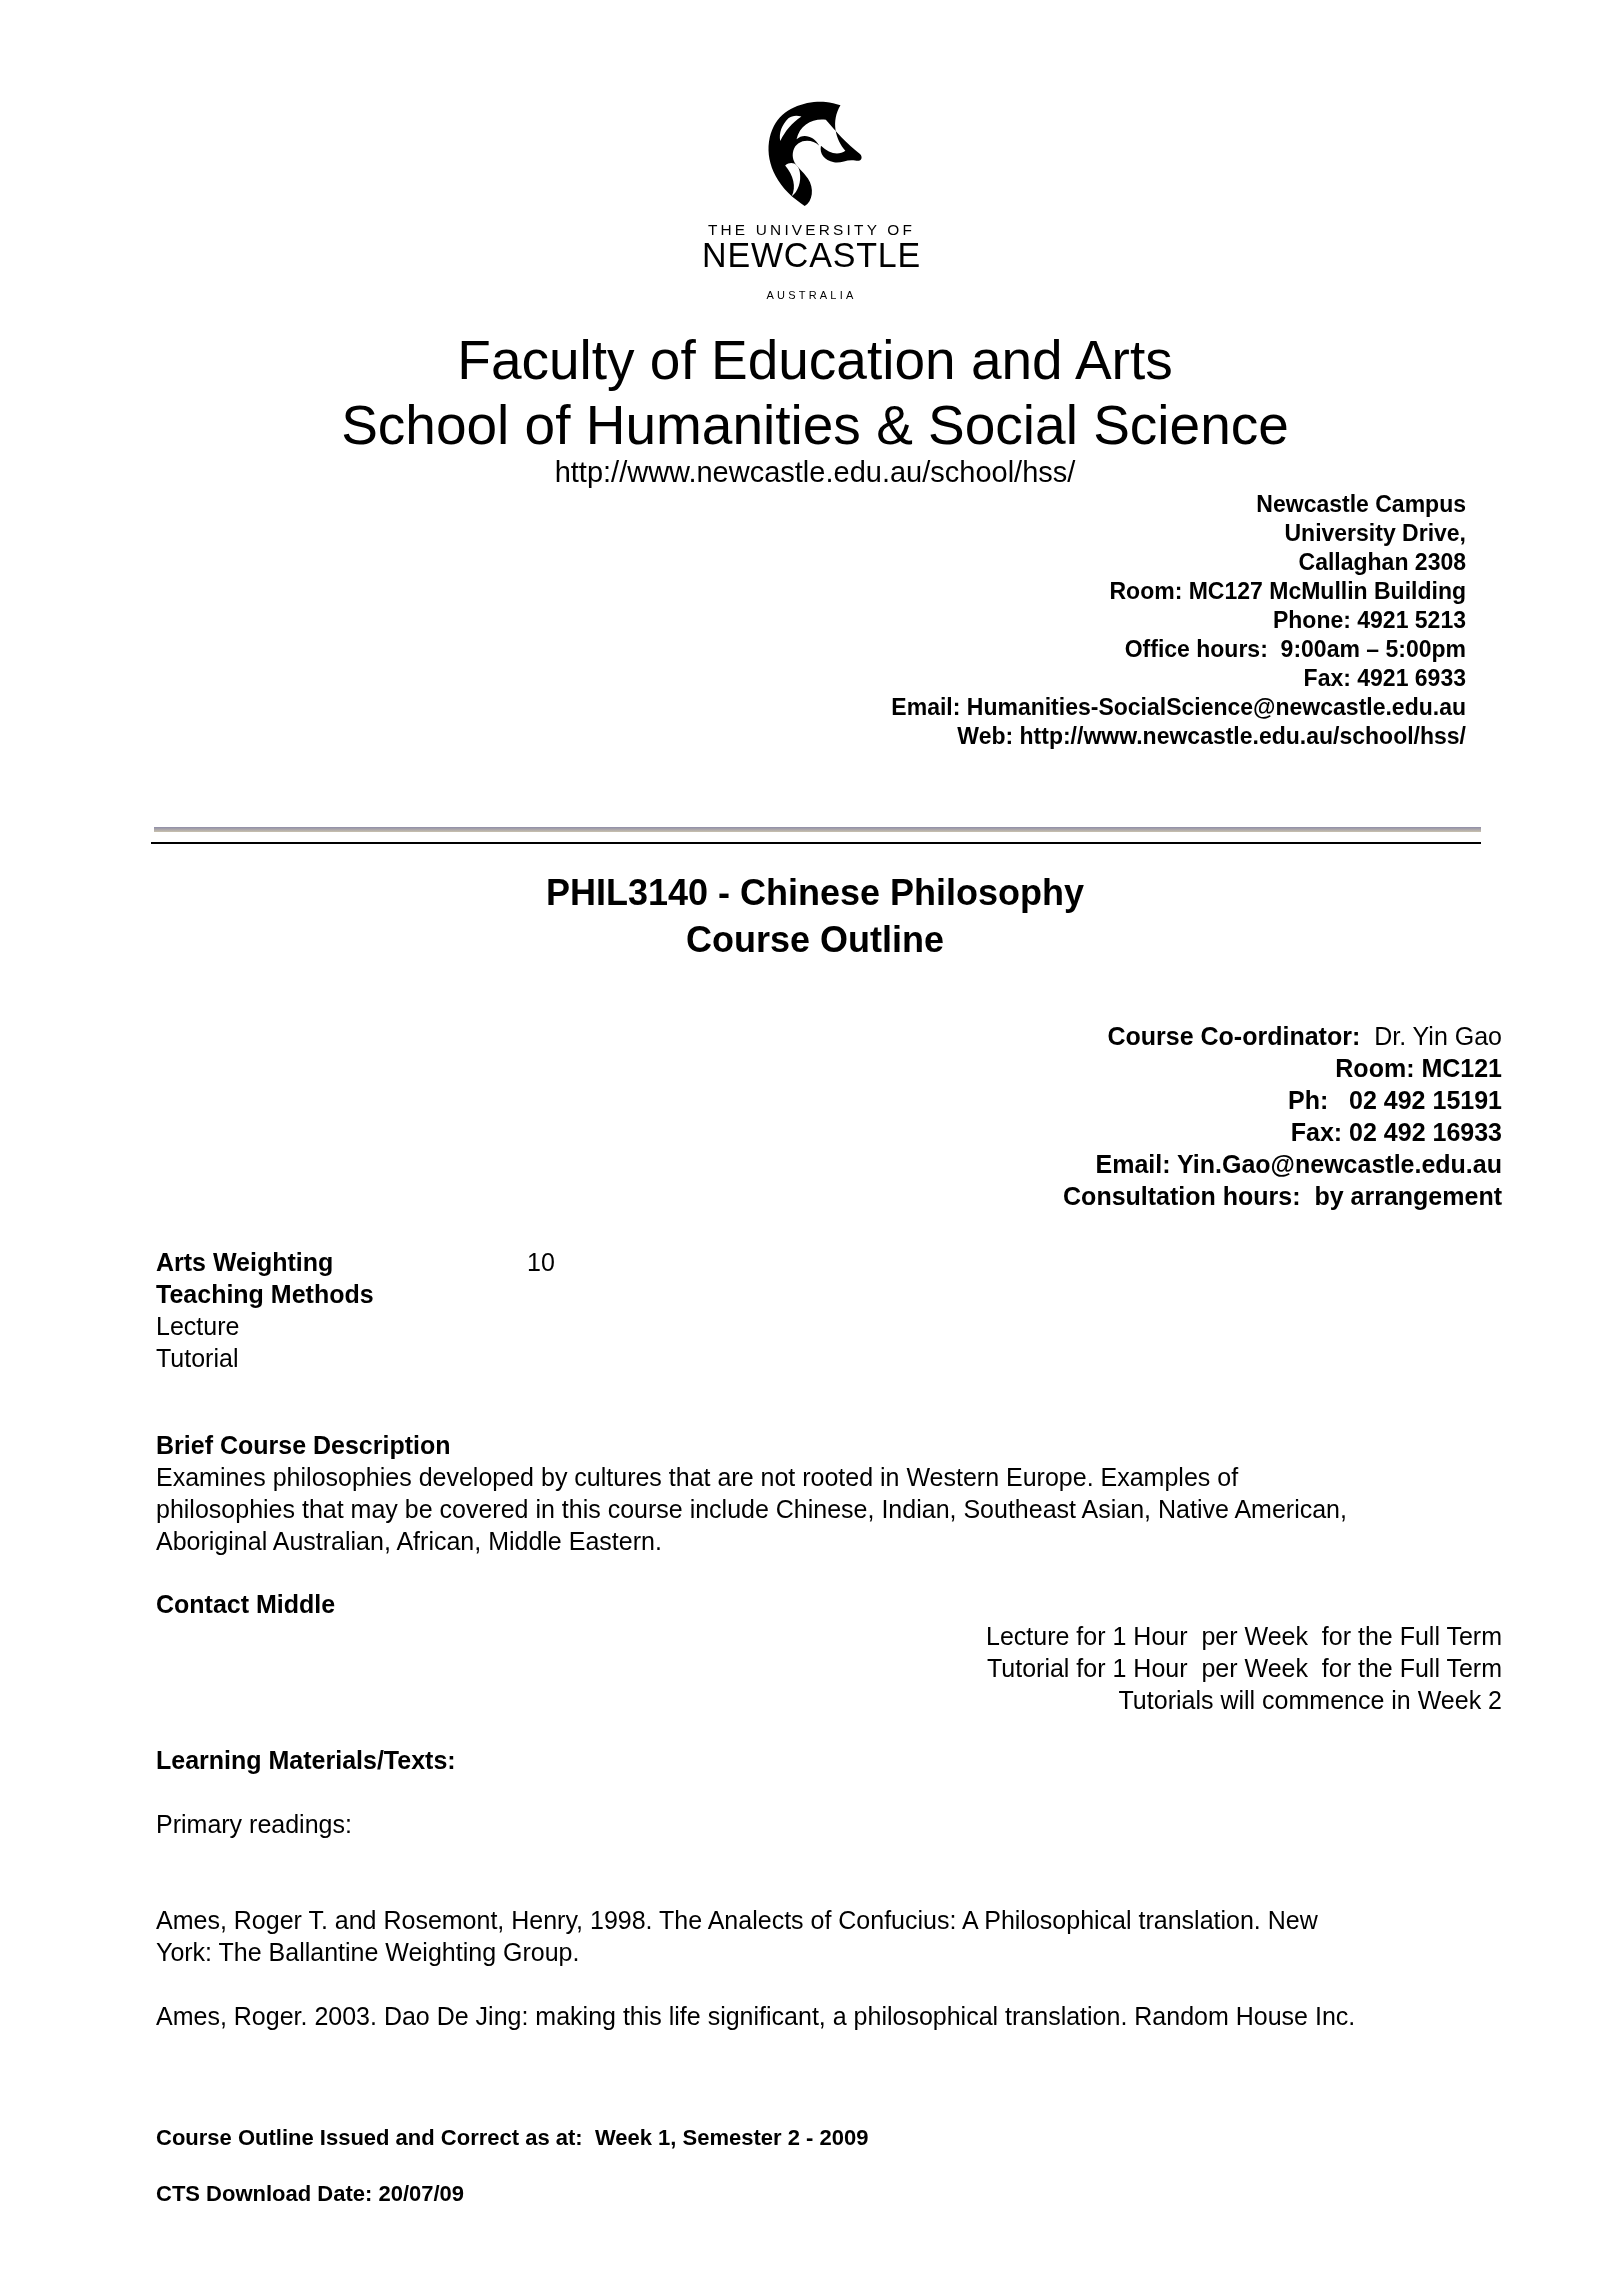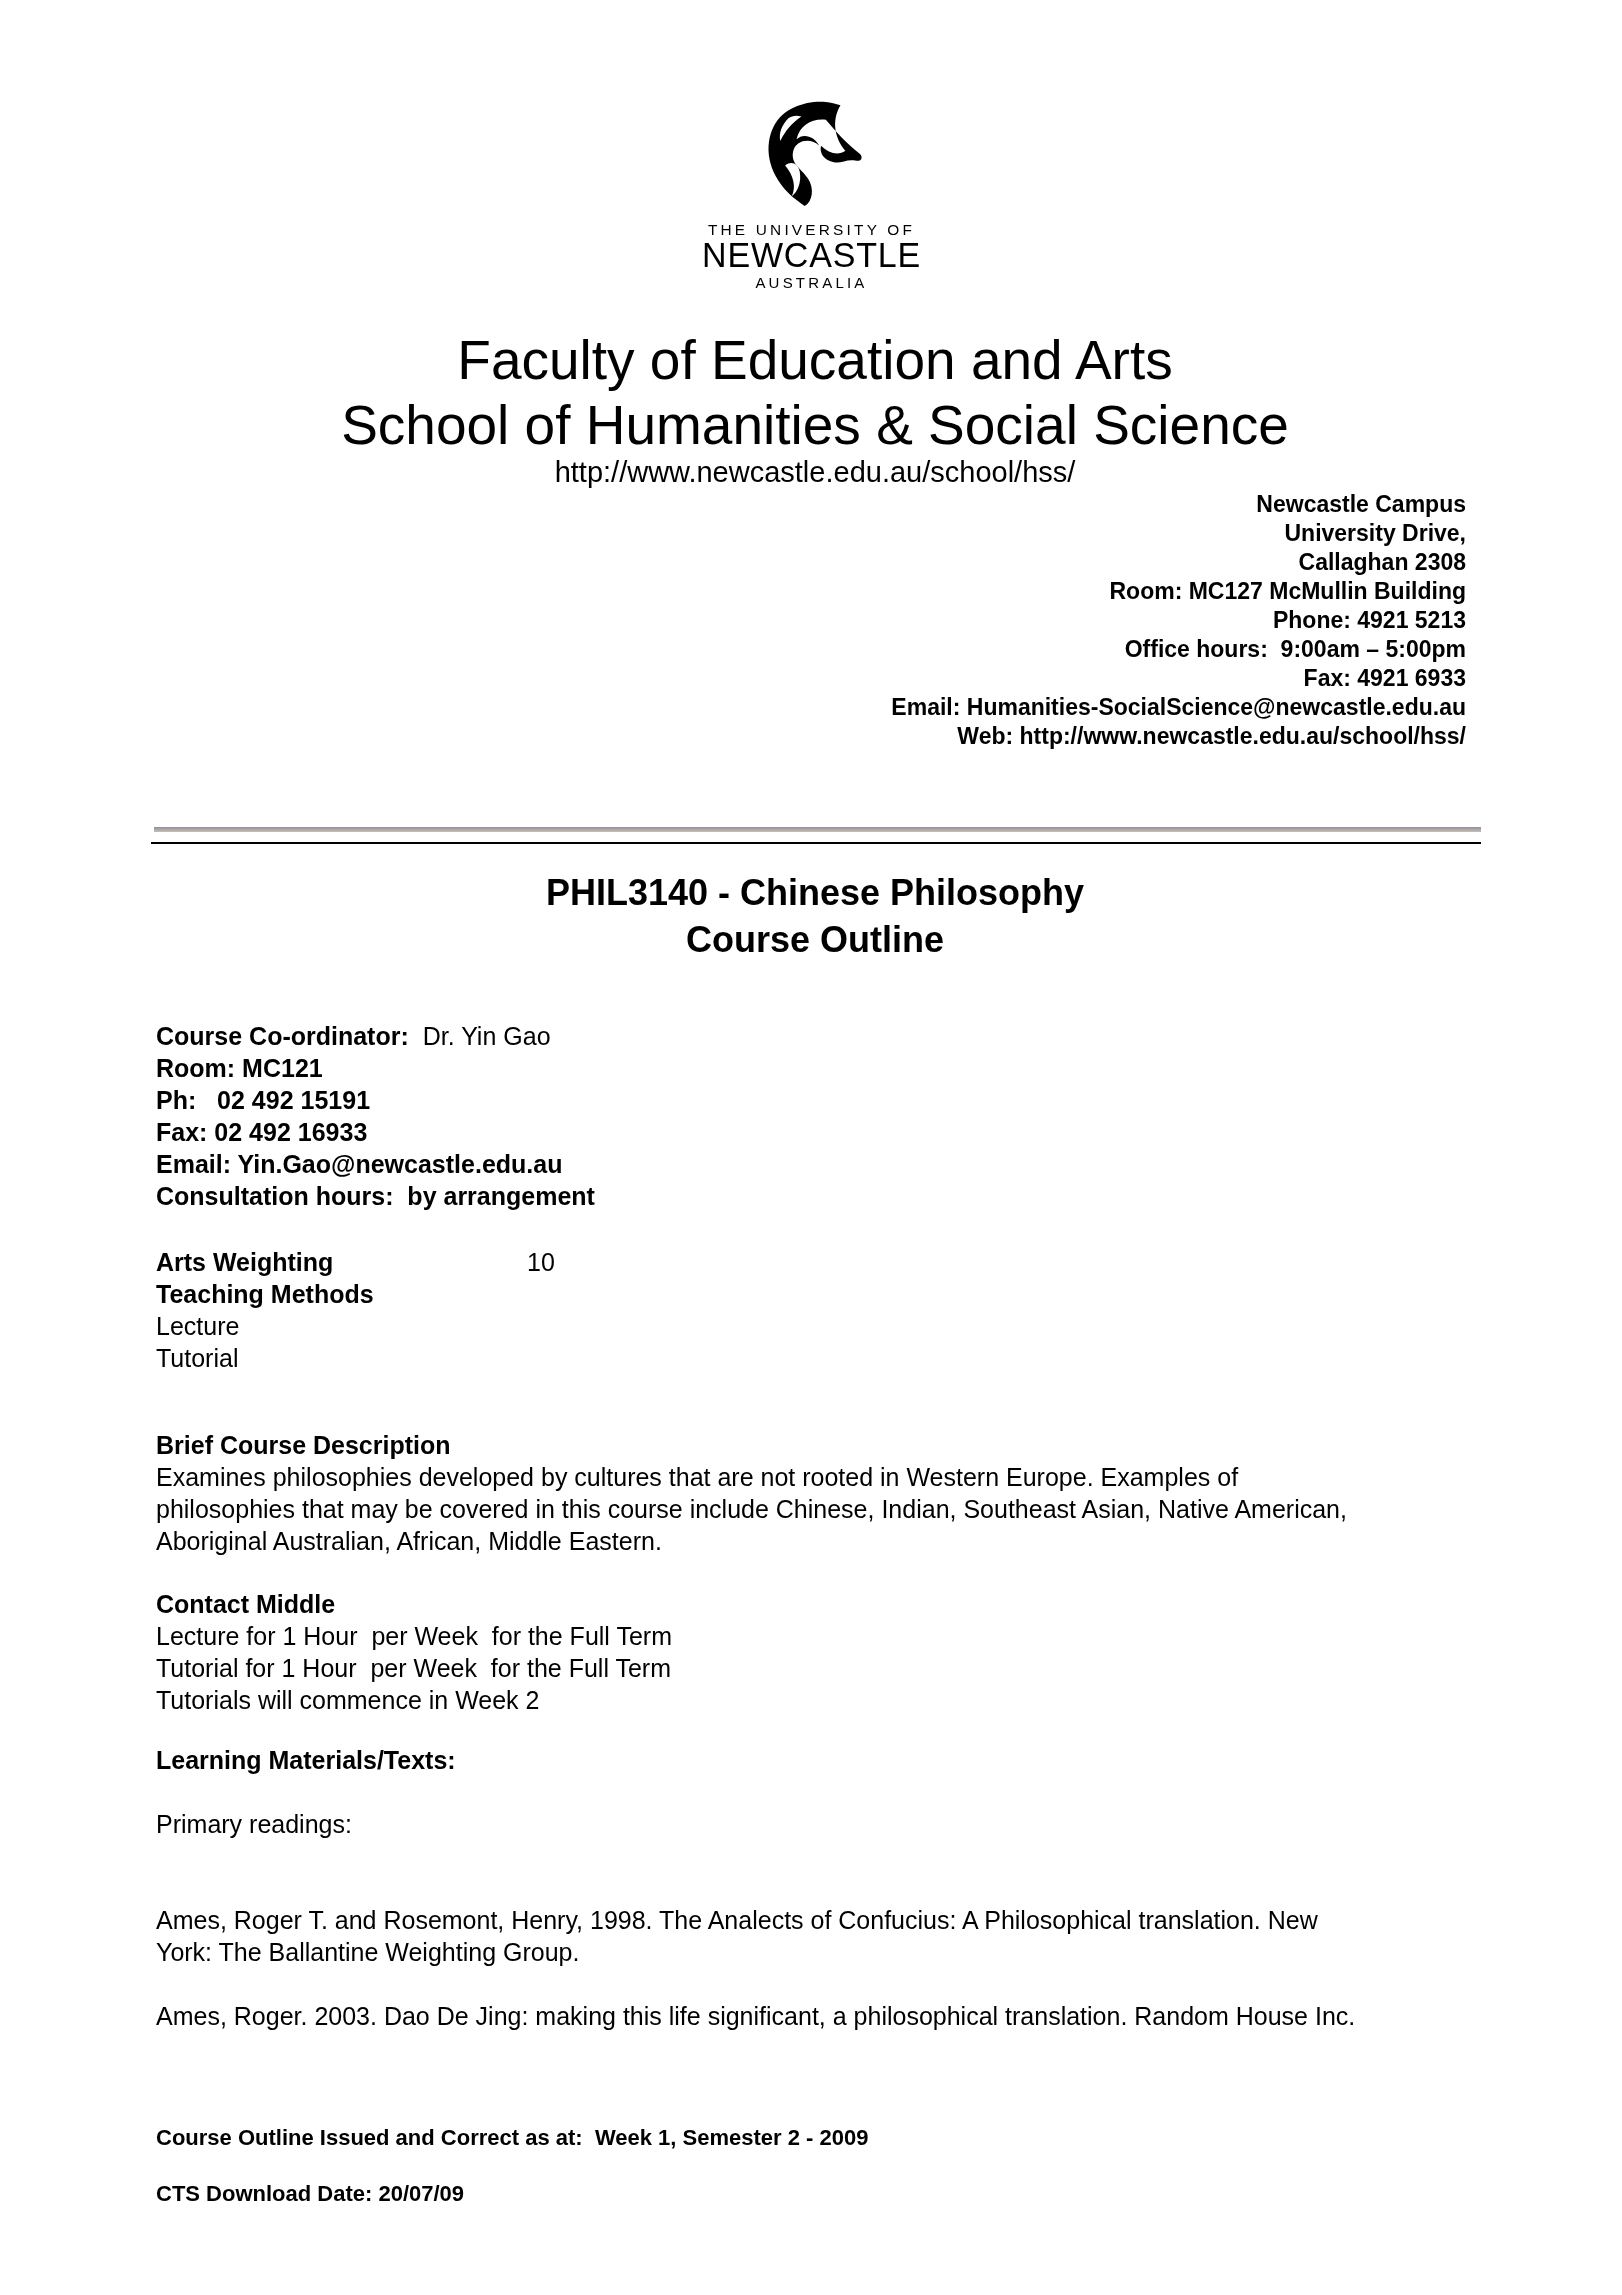--- a/index.html
+++ b/index.html
@@ -5,38 +5,38 @@
   html, body { margin: 0; padding: 0; background: #ffffff; }
   body {
     width: 1622px; height: 2295px; position: relative; overflow: hidden;
     font-family: "Liberation Sans", "DejaVu Sans", sans-serif; color: #000;
   }
   .abs { position: absolute; }
   .logo { left: 698px; top: 97px; width: 227px; height: 203px; text-align: center; }
   .logo svg { display: block; margin: 0 auto; }
   .logo .l1 { font-size: 15.4px; letter-spacing: 3.2px; margin-top: 11.4px; line-height: 16px; }
   .logo .l2 { font-size: 34px; letter-spacing: 0.8px; line-height: 32px; font-weight: 400; transform: scaleY(1.05); }
-  .logo .l3 { font-size: 15px; letter-spacing: 3.2px; line-height: 18px; margin-top: 4px; }
+  .logo .l3 { font-size: 11px; letter-spacing: 3.2px; line-height: 18px; margin-top: 16px; }
 
   .faculty { left: 0; width: 1630px; top: 328px; text-align: center; font-size: 55px; line-height: 65px; }
   .school { left: 0; width: 1630px; top: 393px; text-align: center; font-size: 55px; line-height: 65px; }
   .url { left: 0; width: 1630px; top: 454px; text-align: center; font-size: 29px; line-height: 36px; }
 
   .addr { right: 156px; top: 490px; text-align: right; font-weight: bold; font-size: 23px; line-height: 29px; }
   .addr div { white-space: pre; }
 
   .rule-grey { left: 154px; width: 1327px; top: 827px; height: 4.9px; background: linear-gradient(#8f8ea8, #c9c1ad); }
   .rule-black { left: 151px; width: 1330px; top: 842px; height: 2.4px; background: #000; }
 
   .title { left: 0; width: 1630px; top: 870px; text-align: center; font-weight: bold; font-size: 36px; line-height: 45px; }
   .title2 { left: 0; width: 1630px; top: 917px; text-align: center; font-weight: bold; font-size: 36px; line-height: 45px; }
 
   .body { left: 156px; width: 1346px; font-size: 25px; line-height: 32px; }
   .b { font-weight: bold; }
-  .pre { white-space: pre; }
+  .pre { white-space: pre; text-align: right; }
   .coord { top: 1020px; }
   .sem { top: 1246px; }
   .sem-row { position: relative; height: 32px; }
   .sem-val { position: absolute; left: 280px; top: 0; }
   .wt-val { position: absolute; left: 371px; top: 0; }
   .desc { top: 1429px; }
   .contact { top: 1588px; }
   .learn { top: 1744px; }
   .gap { height: 32px; }
   .footer { left: 156px; font-size: 22px; line-height: 27.6px; font-weight: bold; }

